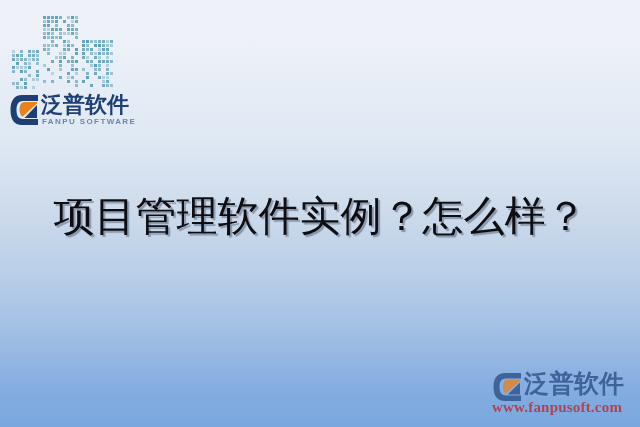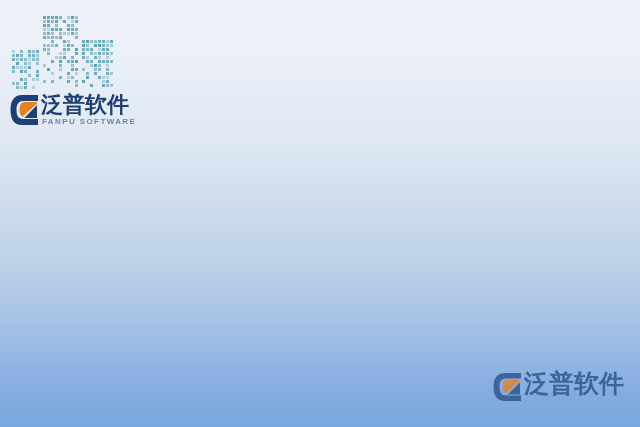--- a/index.html
+++ b/index.html
@@ -357,23 +357,25 @@
         <path d="M28 1 L12 1 C4 1 0.5 7 0.5 16 C0.5 25 4 31 12 31 L28 31 L28 25 L13 25 C8 25 6.5 21 6.5 16 C6.5 11 8 7 13 7 L28 7 Z" fill="#1d3f73"></path>
         <path d="M27 8 L15 8 C11 8 9.5 11.5 9.5 16 C9.5 19 10.5 21.5 12.5 22.8 L27 9.5 Z" fill="#e8821e"></path>
         <path d="M27 11 L27 24 L14.5 24 Z" fill="#1d3f73"></path>
       </svg>
       <div id="logo-cn">泛普软件</div>
       <div id="logo-en">FANPU SOFTWARE</div>
     </div>
 
   </div>
 
+  <div id="headline">项目管理软件实例？怎么样？</div>
 
   <div id="watermark">
     <svg id="wm-icon" viewBox="0 0 30 30">
       <path d="M28 1 L12 1 C4 1 0.5 6.5 0.5 15 C0.5 23.5 4 29 12 29 L28 29 L28 23.5 L13 23.5 C8 23.5 6.5 19.7 6.5 15 C6.5 10.3 8 6.5 13 6.5 L28 6.5 Z" fill="#2a4f86"></path>
       <path d="M27 7.5 L15 7.5 C11.3 7.5 9.8 10.8 9.8 15 C9.8 17.8 10.8 20.2 12.6 21.4 L27 8.9 Z" fill="#e8821e"></path>
       <path d="M27 10.5 L27 22.5 L14.8 22.5 Z" fill="#2a4f86"></path>
     </svg>
     <div id="wm-cn">泛普软件</div>
+    <div id="wm-url">www.fanpusoft.com</div>
   </div>
 
 </div>
 
 </body></html>

